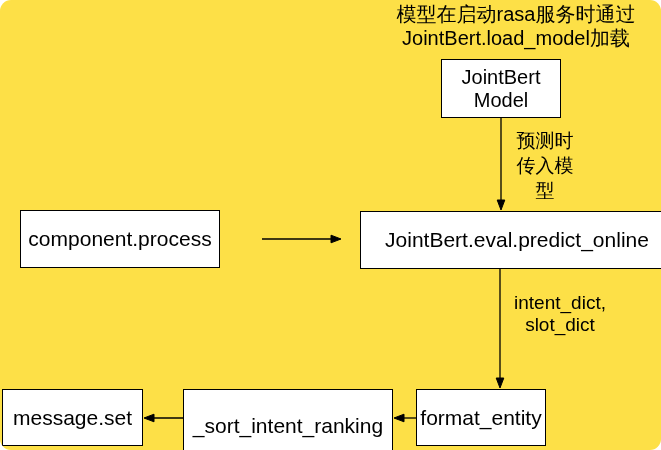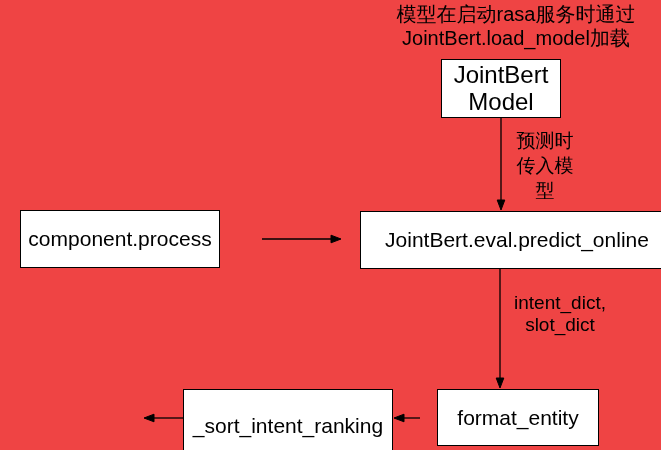--- a/index.html
+++ b/index.html
@@ -1,24 +1,25 @@
 <!DOCTYPE html>
 <html><head>
 <meta charset="utf-8">
 <style>
   * { margin: 0; padding: 0; box-sizing: border-box; }
   html, body { background: #ffffff; }
   #canvas {
     position: relative;
     width: 661px;
     height: 450px;
-    background: #ef4444;
+    background: #fde047;
     font-family: "Liberation Sans", sans-serif;
     color: #000000;
     overflow: hidden;
+    border-radius: 11px;
   }
   .node {
     position: absolute;
     border: 1px solid #000000;
     background: #ffffff;
     display: flex;
     align-items: center;
     justify-content: center;
     text-align: center;
     font-size: 21px;
@@ -70,31 +71,32 @@
       <line x1="420" y1="418" x2="404" y2="418"></line>
       <polygon points="394,418 404,414.2 404,421.8"></polygon>
     </g>
 
     <g>
       <line x1="183" y1="418" x2="154" y2="418"></line>
       <polygon points="144,418 154,414.2 154,421.8"></polygon>
     </g>
   </svg>
 
-  <div class="node" style="left: 441px; top: 59px; width: 120px; height: 59px; font-size: 24px;">JointBert
+  <div class="node" style="left: 441px; top: 59px; width: 120px; height: 59px; font-size: 20px;">JointBert
 Model</div>
 
   <div class="node" style="left: 20px; top: 210px; width: 200px; height: 58px;">component.process</div>
 
   <div class="node" style="left: 360px; top: 211px; width: 314px; height: 58px;">JointBert.eval.predict_online</div>
 
-  <div class="node" style="left: 437px; top: 389px; width: 162px; height: 57px;">format_entity</div>
+  <div class="node" style="left: 416px; top: 389px; width: 130px; height: 57px;">format_entity</div>
 
   <div class="node" style="left: 183px; top: 389px; width: 210px; height: 74px;">_sort_intent_ranking</div>
 
+  <div class="node" style="left: 2px; top: 389px; width: 141px; height: 57px;">message.set</div>
 
   <div class="note" style="left: 505px; top: 128px; width: 80px; font-size: 19px; line-height: 25px;">预测时
 传入模
 型</div>
 
   <div class="note" style="left: 508px; top: 292px; width: 104px; font-size: 19px; line-height: 22px;">intent_dict,
 slot_dict</div>
 
 </div>
 

